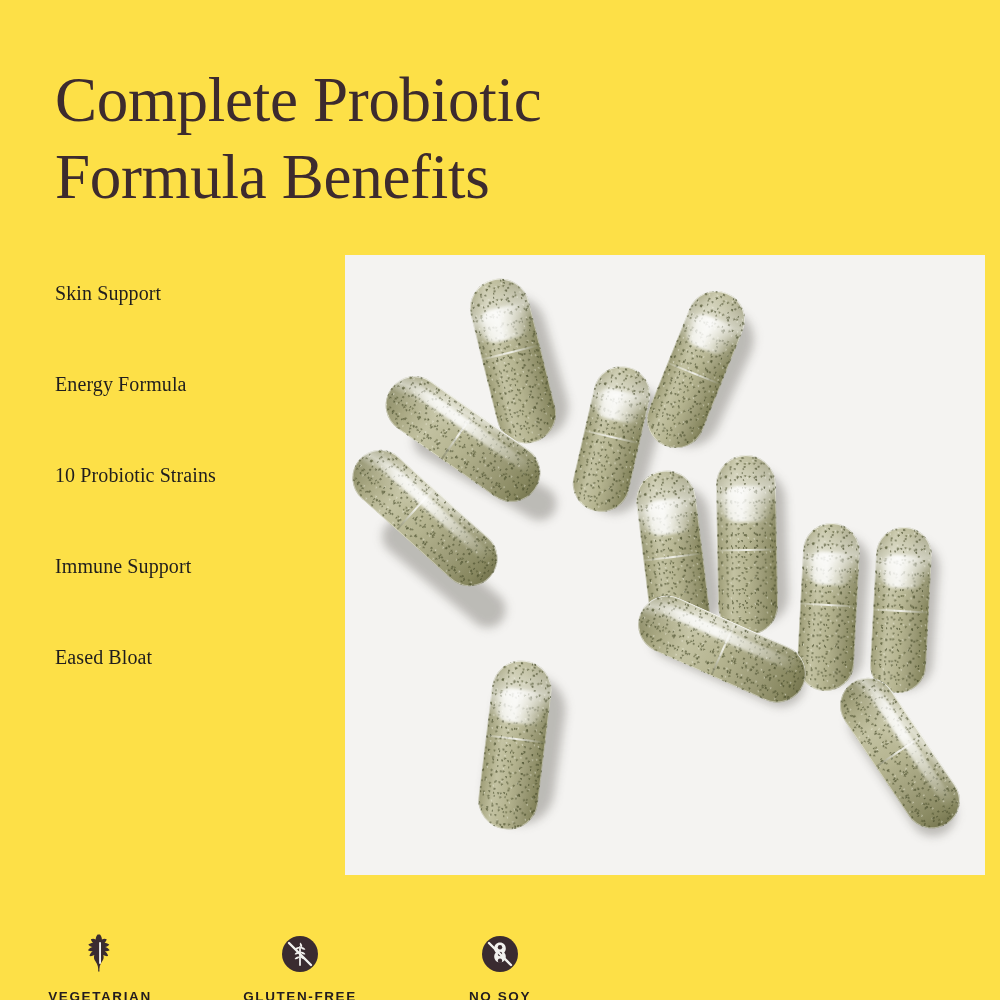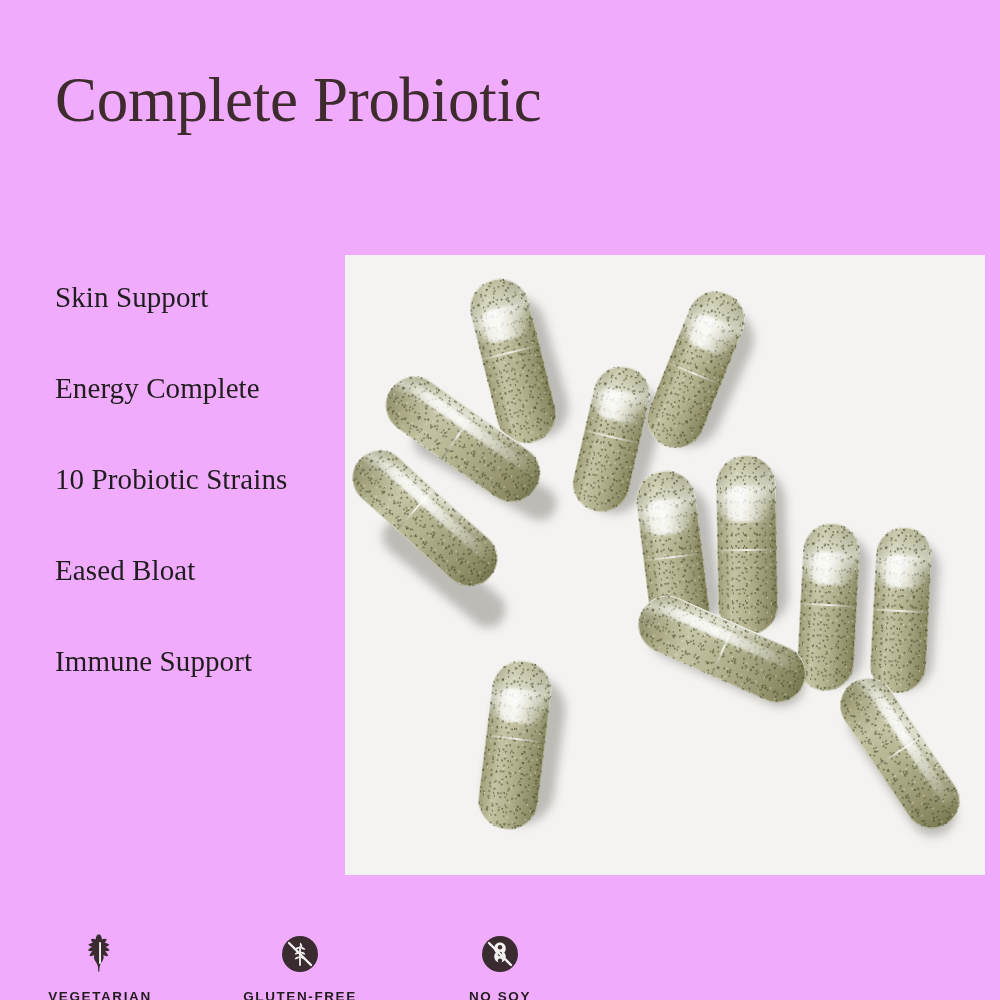--- a/index.html
+++ b/index.html
@@ -13,21 +13,21 @@
     background: #f2f1ef;
     font-family: "Liberation Serif", serif;
     position: relative;
   }
 
   #stage {
     position: absolute;
     inset: 0;
     width: 1000px;
     height: 1000px;
-    background: #f0abfc;
+    background: #fde047;
   }
 
   
   #headline {
     position: absolute;
     left: 55px;
     top: 62px;
     width: 700px;
   }
   #headline .hl-line {
@@ -42,21 +42,21 @@
 
   
   #benefits {
     position: absolute;
     left: 55px;
     top: 283px;
     width: 300px;
   }
   #benefits .benefit {
     font-family: "Liberation Serif", serif;
-    font-size: 29px;
+    font-size: 20px;
     line-height: 1;
     color: #1f1d1e;
     height: 91px;
     display: flex;
     align-items: flex-start;
     white-space: nowrap;
     letter-spacing: 0.1px;
   }
 
   
@@ -176,28 +176,29 @@
     white-space: nowrap;
   }
 </style>
 </head>
 <body>
 
 <div id="stage">
 
   <div id="headline">
     <div class="hl-line">Complete Probiotic</div>
+    <div class="hl-line">Formula Benefits</div>
   </div>
 
   <div id="benefits">
     <div class="benefit">Skin Support</div>
-    <div class="benefit">Energy Complete</div>
+    <div class="benefit">Energy Formula</div>
     <div class="benefit">10 Probiotic Strains</div>
+    <div class="benefit">Immune Support</div>
     <div class="benefit">Eased Bloat</div>
-    <div class="benefit">Immune Support</div>
   </div>
 
   <div id="photo">
     <div class="caps-layer">
 
       <div class="shadow" style="left:24px;  top:300px; width:150px; height:36px; transform:rotate(40deg);"></div>
       <div class="shadow" style="left:60px;  top:200px; width:160px; height:34px; transform:rotate(30deg);"></div>
       <div class="shadow" style="left:145px; top:420px; width:70px;  height:150px; transform:rotate(8deg);"></div>
       <div class="shadow" style="left:150px; top:40px;  width:62px;  height:145px; transform:rotate(-16deg);"></div>
       <div class="shadow" style="left:250px; top:130px; width:58px;  height:130px; transform:rotate(16deg);"></div>

